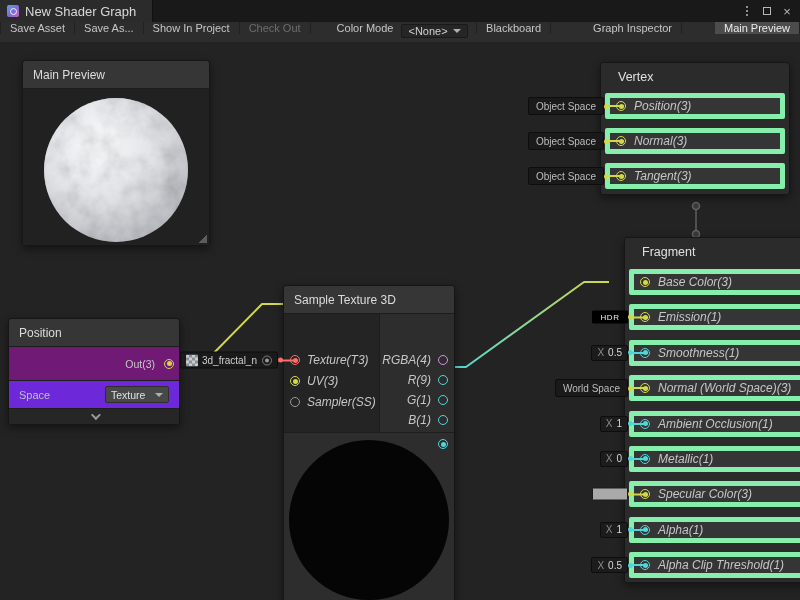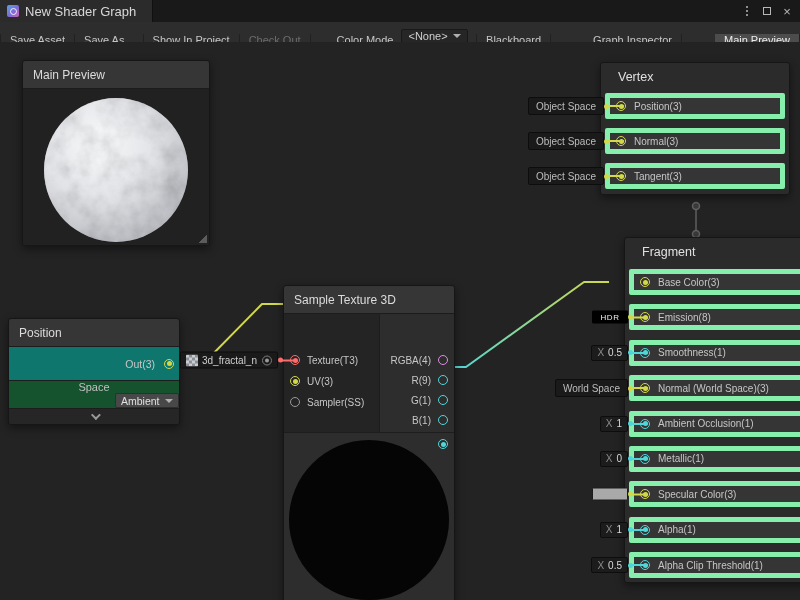--- a/index.html
+++ b/index.html
@@ -20,21 +20,21 @@
                     border:1px solid rgba(255,255,255,.85); border-radius:50%; }
   .win-controls { margin-left:auto; display:flex; align-items:center; padding-right:3px; }
   .win-btn { width:20px; height:22px; display:flex; align-items:center; justify-content:center;
              color:#b8b8b8; font-size:13px; cursor:default; }
   .kebab { display:flex; flex-direction:column; gap:2px; }
   .kebab i { width:2px; height:2px; border-radius:50%; background:#b8b8b8; display:block; }
   .sq { width:8px; height:8px; border:1px solid #b8b8b8; }
 
   
   .toolbar { position:absolute; top:22px; left:0; width:800px; height:25px; background:#2d2d2d;
-             border-bottom:1px solid #141414; display:flex; align-items:flex-end; font-size:11px; color:#c6c6c6; }
+             border-bottom:1px solid #141414; display:flex; align-items:flex-start; font-size:11px; color:#c6c6c6; }
   .tbtn { display:flex; align-items:center; padding:0 9px; border-right:1px solid #212121; cursor:default; white-space:nowrap; }
   .tbtn.first { border-left:1px solid #212121; }
   .tbtn.disabled { color:#6d6d6d; }
   .tbtn.active { background:#4c4c4c; color:#ececec; }
   .tb-label { display:flex; align-items:center; padding:0 8px 0 26px; white-space:nowrap; }
   .tb-dd { display:flex; align-items:center; justify-content:space-between; width:100px; margin:2px 8px 3px 0;
            padding:0 6px; background:#262626; border:1px solid #191919; border-radius:2px; color:#d0d0d0; }
   .tb-right { margin-left:auto; display:flex;gap:33px; }
   .caret { width:0; height:0; border-left:4px solid transparent; border-right:4px solid transparent;
            border-top:4px solid #b0b0b0; flex:none; }
@@ -57,21 +57,21 @@
 
   
   .ctx-title { height:28px; display:flex; align-items:center; padding:0 17px; font-size:12.5px; color:#e0e0e0; }
   .vertex   { left:600px; top:20px;  width:190px; height:133px; }
   .fragment { left:624px; top:195px; width:190px; height:346px; }
   .stack-rows { display:flex; flex-direction:column; }
   .vertex .stack-rows   { margin-top:2px; gap:9px; }
   .fragment .stack-rows { margin-top:3px; gap:9.4px; }
   .stack-row { position:relative; height:26px; margin:0 4px; background:#353535; border:5px solid #86efac;
                border-radius:2px; display:flex; align-items:center; padding-left:6px; gap:8px; }
-  .flbl { font-size:10px; color:#c6c6c6; white-space:nowrap; }
+  .flbl { font-size:12px; color:#c6c6c6; white-space:nowrap;font-style:italic; }
 
   .port { width:10px; height:10px; border-radius:50%; border:1.5px solid var(--c); flex:none;
           position:relative; background:transparent; z-index:3; }
   .p-v3{--c:var(--v3);} .p-v1{--c:var(--v1);} .p-v4{--c:var(--v4);} .p-tex{--c:var(--tex);} .p-samp{--c:var(--samp);}
   .port.dot::after { content:''; position:absolute; inset:1.5px; border-radius:50%; background:var(--c); }
 
   .ctl-cluster { position:absolute; right:100%; top:50%; transform:translateY(-50%); display:flex;
                  align-items:center; margin-right:-14px; z-index:2; }
   .mini-link { width:18px; height:2px; border-radius:1px; position:relative; margin-left:2px; flex:none; }
   .mini-link::before { content:''; position:absolute; left:-2px; top:-1.5px; width:5px; height:5px;
@@ -100,25 +100,25 @@
   .texfield { height:17px; display:flex; align-items:center; gap:4px; padding:0 5px; background:#1a1a1a;
               border:1px solid #0d0d0d; border-radius:2px; font-size:10px; color:#d0d0d0; white-space:nowrap; }
   .tex-thumb { width:12px; height:12px; border-radius:1px; flex:none;
                background:conic-gradient(#8a8f96 0 25%, #c9cdd3 0 50%, #8a8f96 0 75%, #c9cdd3 0);
                background-size:6px 6px; }
   .picker { width:10px; height:10px; border-radius:50%; border:1px solid #7c7c7c; position:relative; flex:none; margin-left:1px; }
   .picker::after { content:''; position:absolute; inset:2px; border-radius:50%; background:#9a9a9a; }
 
   
   .positionnode { left:8px; top:276px; width:172px; height:107px; }
-  .pos-out-row { height:34px; position:relative; background:#0f766e; border-bottom:1px solid #1d1d1d; }
+  .pos-out-row { height:34px; position:relative; background:#701a75; border-bottom:1px solid #1d1d1d; }
   .pos-out-lbl { position:absolute; right:24px; top:50%; transform:translateY(-50%); font-size:10.5px; color:#c6c6c6; }
   .pos-out-port { position:absolute; right:5px; top:50%; transform:translateY(-50%); }
-  .pos-ctl-row { height:28px; display:flex; align-items:center; padding:0 0; background:#14532d;
-                 font-size:11px; color:#c0c0c0; border-bottom:1px solid #1d1d1d;flex-direction:column; }
+  .pos-ctl-row { height:28px; display:flex; align-items:center; padding:0 10px; background:#6d28d9;
+                 font-size:11px; color:#c0c0c0; border-bottom:1px solid #1d1d1d; }
   .space-dd { margin-left:auto; width:64px; height:17px; background:#484848; border:1px solid #2e2e2e;
               border-radius:2px; display:flex; align-items:center; justify-content:space-between;
               padding:0 5px; font-size:10.5px; color:#e0e0e0; }
   .collapse-row { height:15px; display:flex; align-items:center; justify-content:center; background:#262626;
                   border-radius:0 0 3px 3px; }
   .chev { width:7px; height:7px; border-right:2px solid #9a9a9a; border-bottom:2px solid #9a9a9a;
           transform:rotate(45deg) translateY(-2px); }
 </style>
 </head>
 <body>
@@ -252,21 +252,21 @@
           <span class="port p-v3 dot"></span>
           <span class="flbl">Base Color(3)</span>
         </div>
 
         <div class="stack-row">
           <div class="ctl-cluster">
             <span class="swatch-hdr">HDR</span>
             <span class="mini-link l-v3"></span>
           </div>
           <span class="port p-v3 dot"></span>
-          <span class="flbl">Emission(8)</span>
+          <span class="flbl">Emission(1)</span>
         </div>
 
         <div class="stack-row">
           <div class="ctl-cluster">
             <span class="fwidget">
               <span class="fw-x">X</span>
               <span class="fw-val">0.5</span>
             </span>
             <span class="mini-link l-v1"></span>
           </div>
@@ -404,21 +404,21 @@
       <div class="hd">
         <span>Position</span>
       </div>
       <div class="pos-out-row">
         <span class="pos-out-lbl">Out(3)</span>
         <span class="port p-v3 dot pos-out-port"></span>
       </div>
       <div class="pos-ctl-row">
         <span>Space</span>
         <span class="space-dd">
-          <span>Ambient</span>
+          <span>Texture</span>
           <span class="caret"></span>
         </span>
       </div>
       <div class="collapse-row">
         <span class="chev"></span>
       </div>
     </div>
 
   </div>
 </div>

